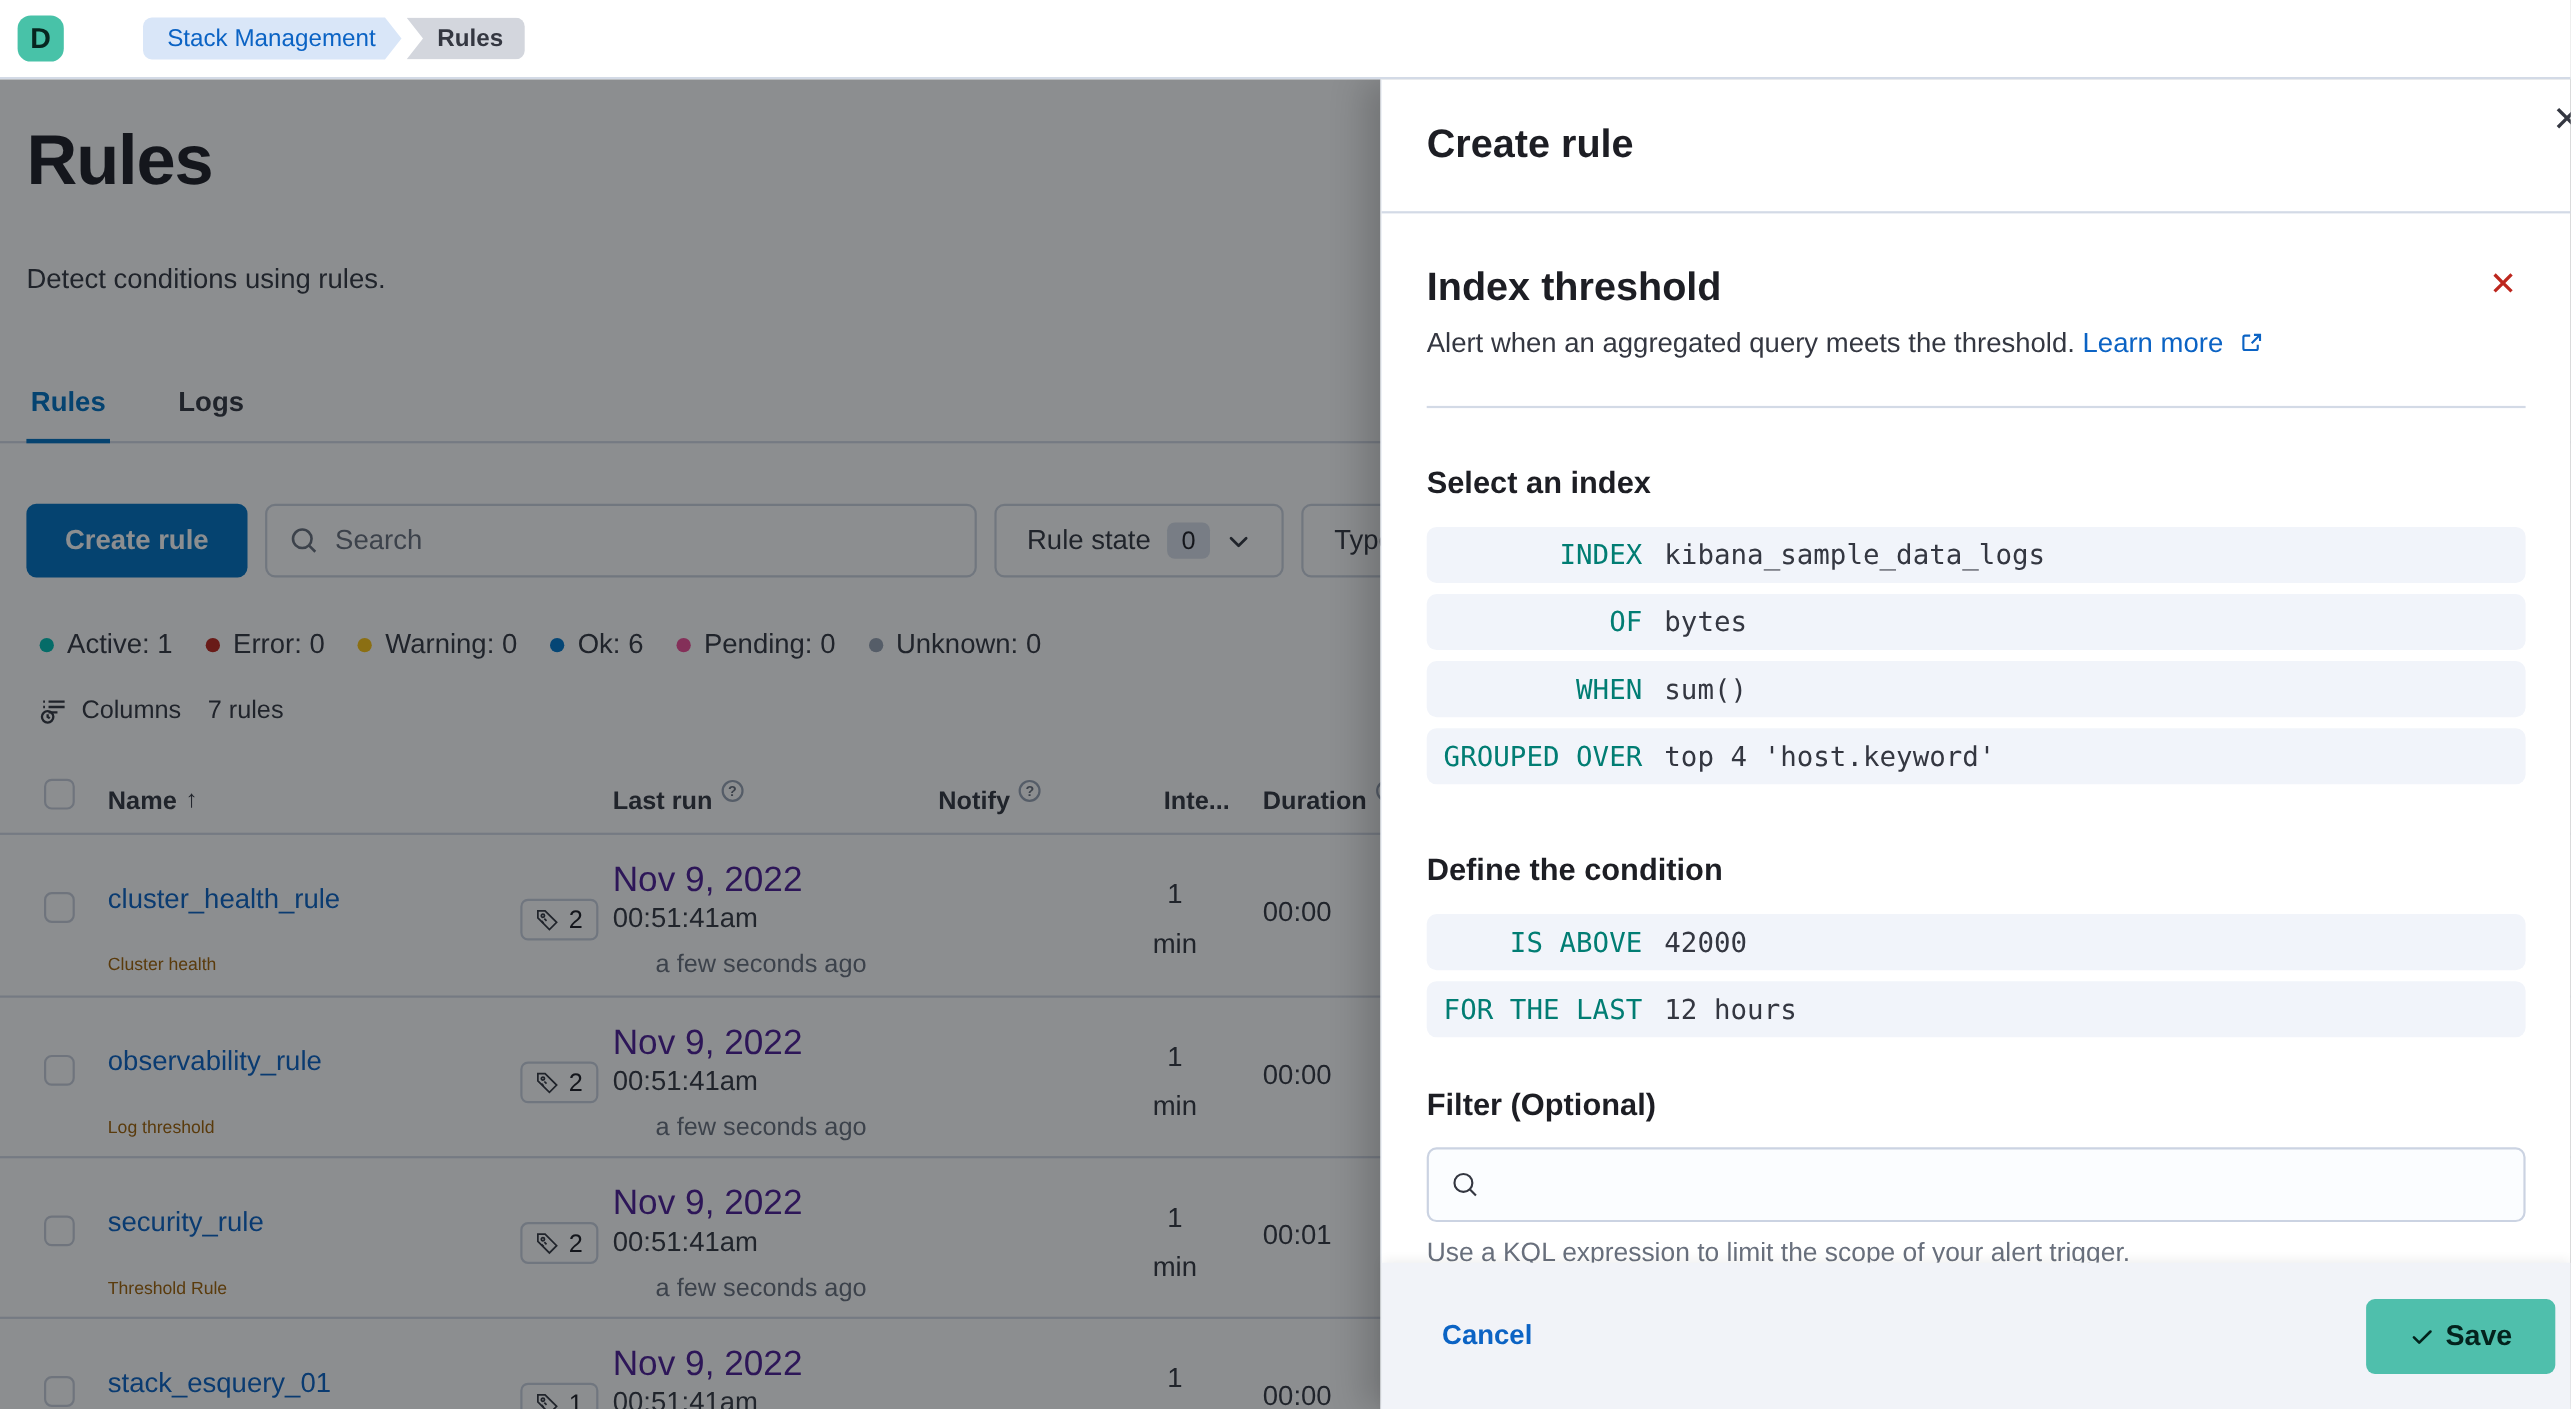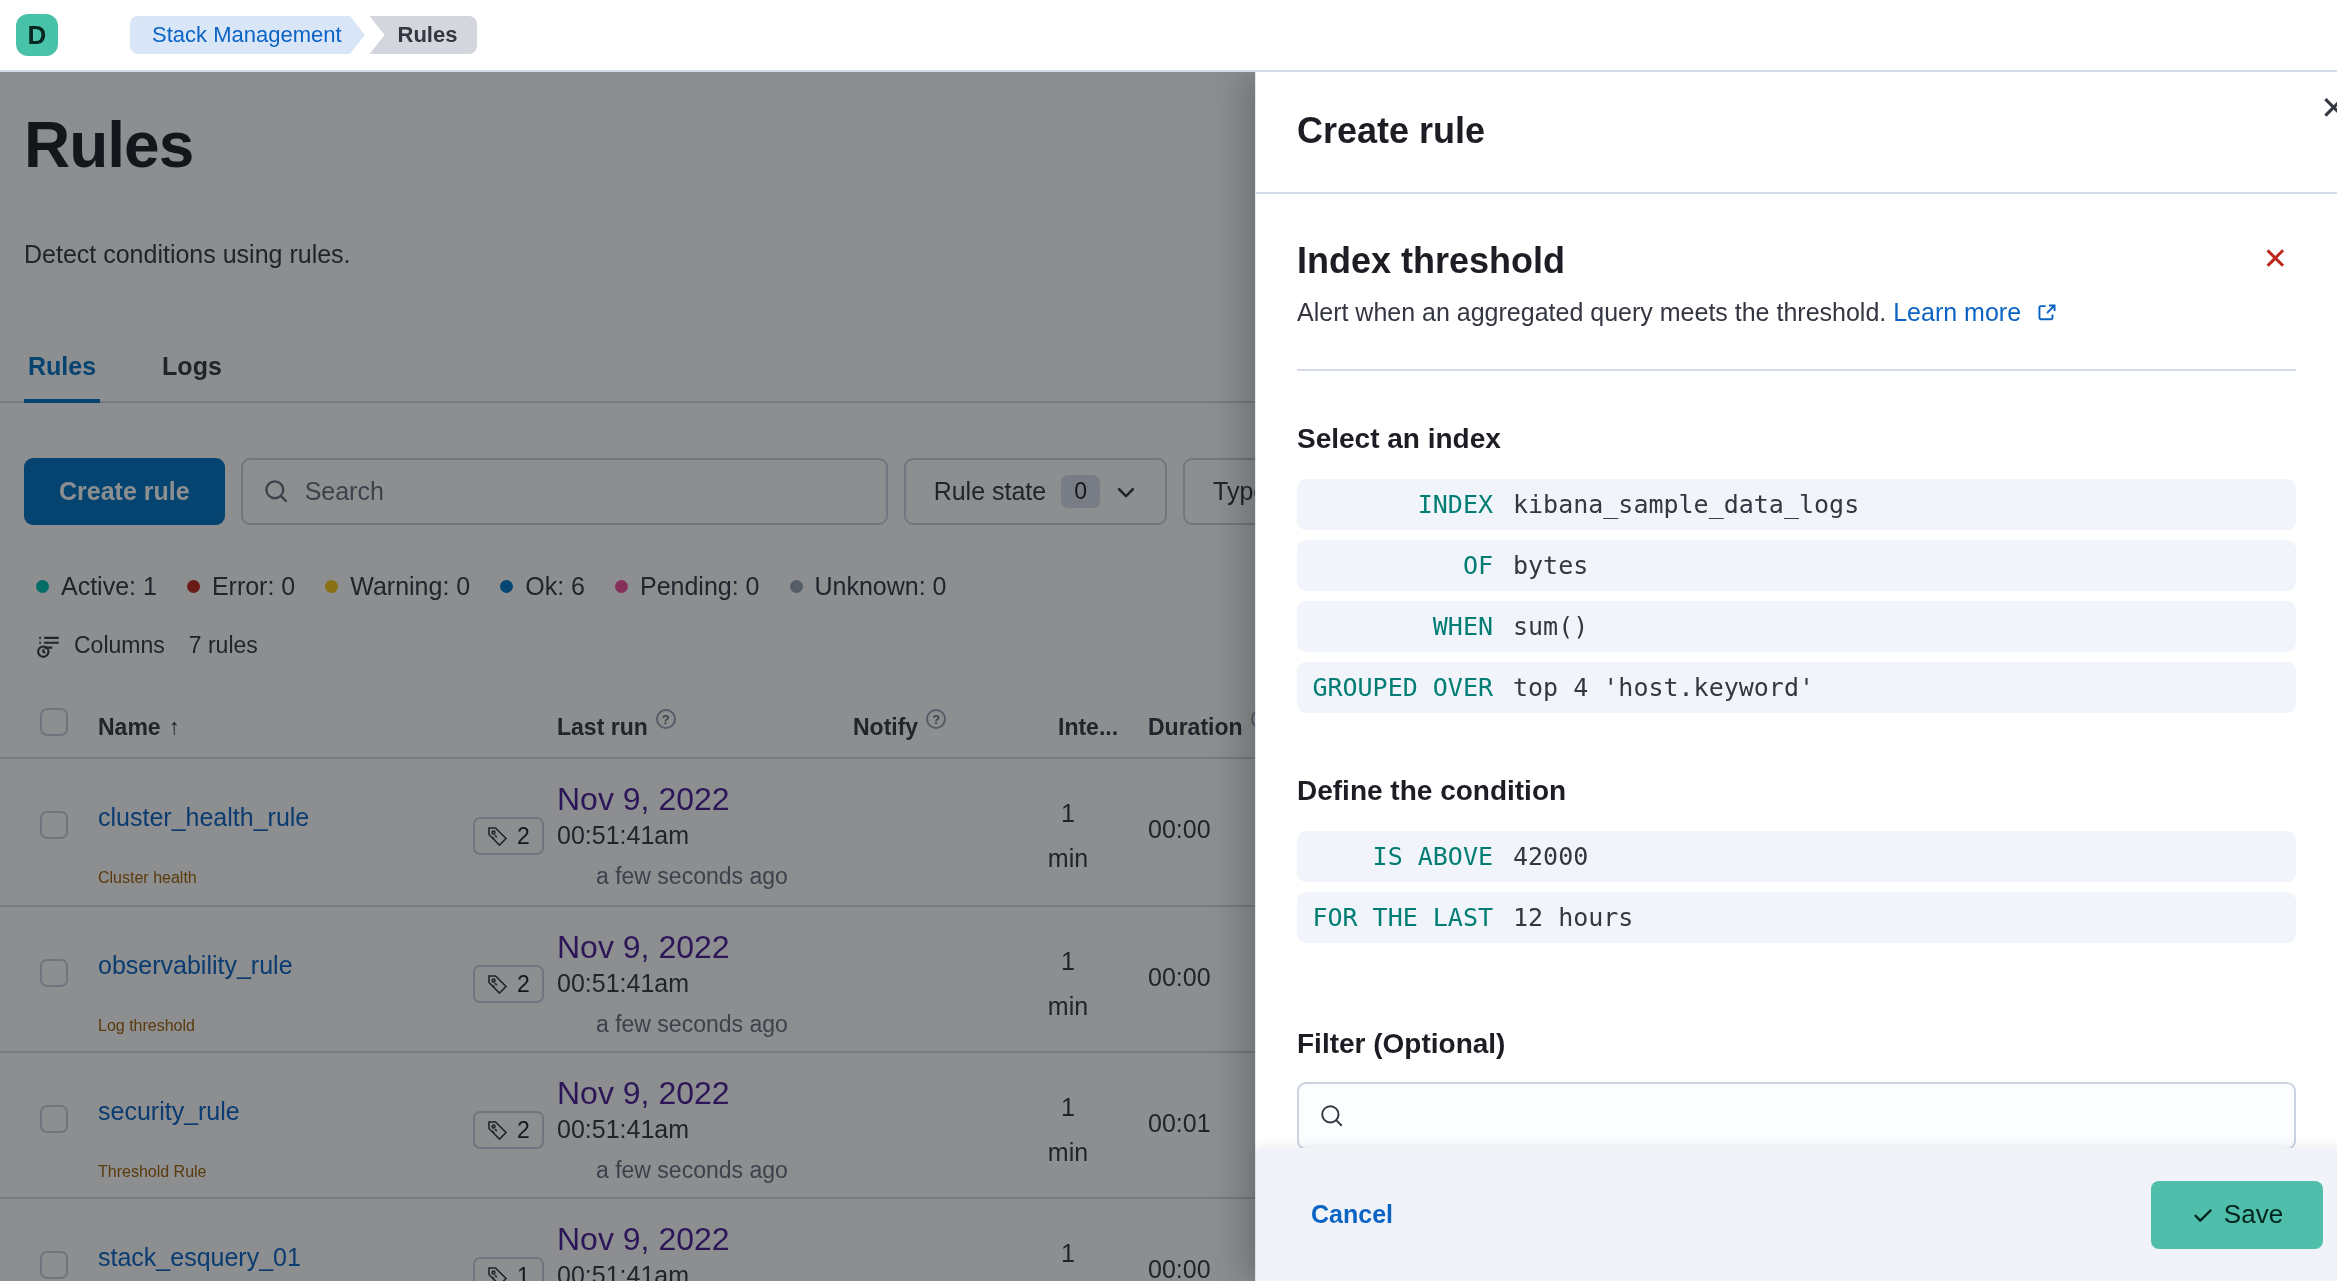--- a/index.html
+++ b/index.html
@@ -75,36 +75,36 @@
   .ruletype-row { display:flex; justify-content:space-between; align-items:flex-start; }
   .ruletype-title { font-size:36px; font-weight:700; color:#1D1E24; }
   .ruletype-close { font-size:30px; color:#BD271E; cursor:pointer; margin:4px 8px 0 0; line-height:1; }
   .ruletype-desc { margin-top:16px; font-size:25px; color:#343741; }
   .learn-more { color:#0B63C4; font-weight:500; text-decoration:none; cursor:pointer; }
   .ext-icon { display:inline-block; margin-left:8px; }
   .fly-hr { height:2px; background:#D3DAE6; border:none; margin-top:42px; }
   .sec-h { font-size:28px; font-weight:700; color:#1D1E24; }
   .sec-index { margin-top:52px; }
   .sec-cond { margin-top:62px; }
-  .sec-filter { margin-top:85px; }
+  .sec-filter { margin-top:46px; }
   .expr-rows { margin-top:24px; }
   .expr { display:flex; align-items:center; height:51px; background:#F1F4FA; border-radius:9px; margin-bottom:10px;
     font-family:"DejaVu Sans Mono", monospace; font-size:25px; cursor:pointer; }
   .expr .kw { width:196px; text-align:right; color:#017D73; flex:none; white-space:pre; }
   .expr .val { margin-left:20px; color:#343741; white-space:pre; }
   .filter-input { margin-top:22px; height:68px; border:2px solid #CBD3E2; border-radius:9px; background:#FBFDFF;
     display:flex; align-items:center; padding:0 20px; gap:16px; }
   .filter-input input { border:none; outline:none; flex:1; font-size:25px; font-family:inherit; background:transparent; }
   .filter-help { margin-top:14px; font-size:24px; color:#69707D; }
   .fly-foot { position:absolute; left:0; right:0; bottom:0; height:133px; background:#F1F3F8;
     display:flex; align-items:center; justify-content:space-between; padding:0 14px 0 55px;
     box-shadow:0 -3px 10px rgba(0,0,0,0.07); z-index:5; }
   .btn-cancel { font-size:25px; font-weight:600; color:#0B63C4; background:none; border:none; font-family:inherit; cursor:pointer; }
   .btn-save { width:172px; height:68px; background:#4FBFAC; color:#03231D; border:none; border-radius:8px;
-    font-size:26px; font-weight:400; font-family:inherit; display:flex; align-items:center; justify-content:center; gap:9px; cursor:pointer; }
+    font-size:26px; font-weight:700; font-family:inherit; display:flex; align-items:center; justify-content:center; gap:9px; cursor:pointer; }
   svg { display:block; }
 </style>
 </head>
 <body>
 
 <div class="main">
   <h1 class="page-title">Rules</h1>
   <div class="page-sub">Detect conditions using rules.</div>
 
   <div class="tabs">

